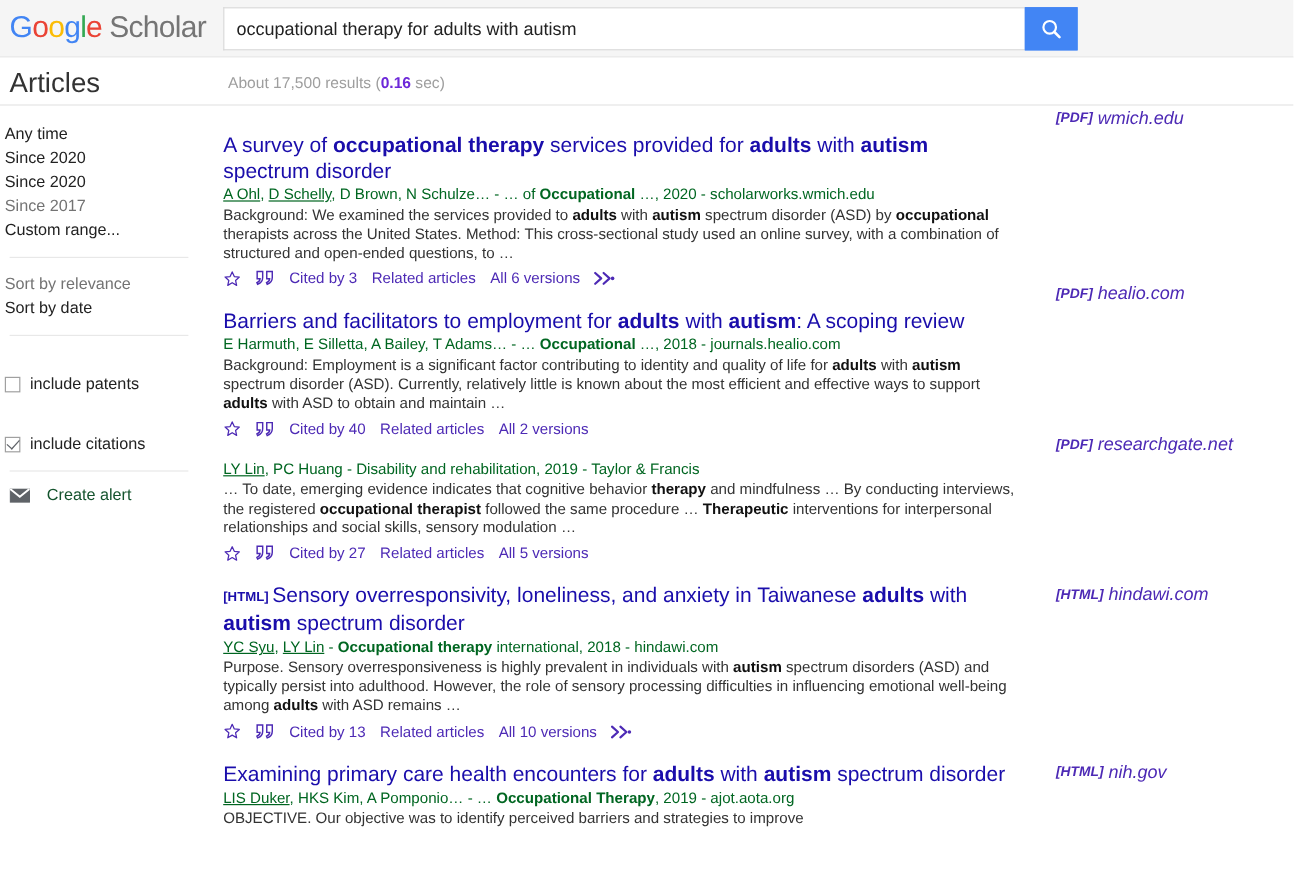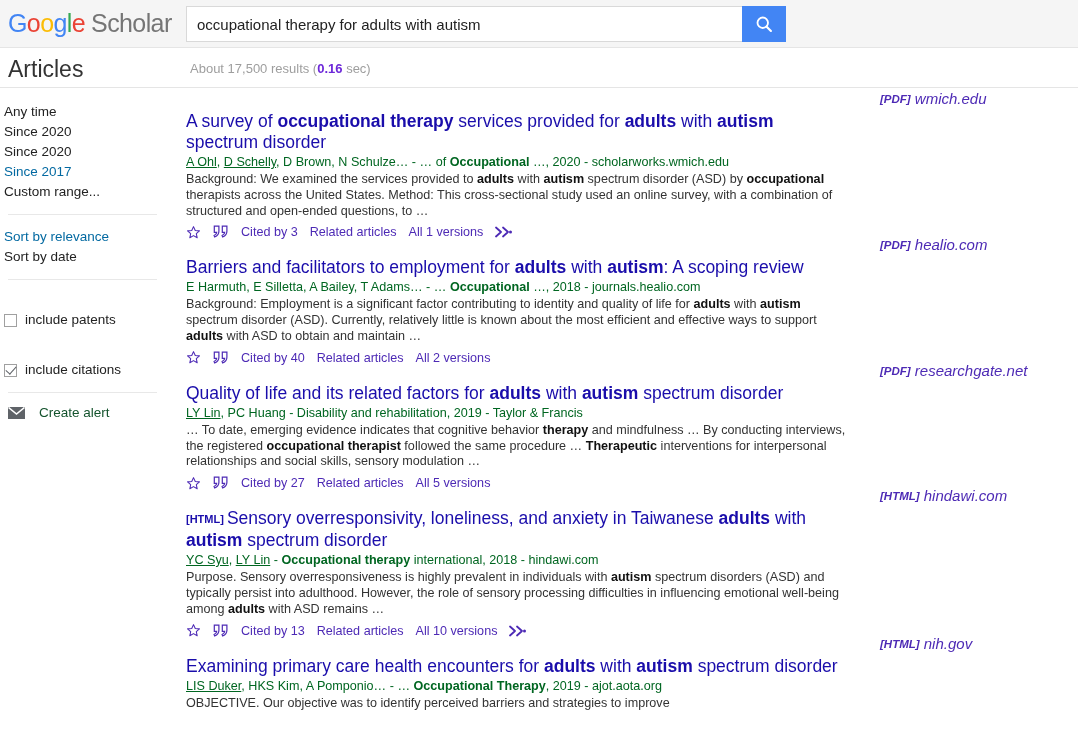--- a/index.html
+++ b/index.html
@@ -29,21 +29,21 @@
   #logo .g1 { color: #4285f4; }
   #logo .g2 { color: #ea4335; }
   #logo .g3 { color: #fbbc05; }
   #logo .g4 { color: #4285f4; }
   #logo .g5 { color: #34a853; }
   #logo .g6 { color: #ea4335; }
   #logo .word2 { color: #757575; font-weight: 400; margin-left: 6px; }
 
   #searchform {
     position: absolute; left: 186px; top: 6px;
-    width: 600px; height: 36px;
+    width: 712px; height: 36px;
     display: flex;
   }
   #search-input {
     flex: 1;
     height: 36px;
     border: 1px solid #d9d9d9;
     border-right: none;
     background: #fff;
     font-size: 15px;
     font-family: "Liberation Sans", sans-serif;
@@ -92,21 +92,21 @@
     font-size: 13.5px;
     color: #222;
   }
   .side-group { padding: 0 4px; }
   .side-item {
     line-height: 20px;
     white-space: nowrap;
     cursor: pointer;
     color: #222;
   }
-  .side-item.active { color: #0369a1; }
+  .side-item.active { color: #737373; }
   .side-sep {
     height: 1px;
     background: #e8e8e8;
     margin: 12px 8px 12px 8px;
   }
   .check-row {
     display: flex; align-items: center;
     line-height: 20px;
     margin-bottom: 3px;
     cursor: pointer;
@@ -296,21 +296,21 @@
             </svg>
           </span>
           <span class="icon-quote">
             <svg width="16" height="14" viewBox="0 0 16 14">
               <path d="M1.3 1.2h4.6v5.1c0 2.6-1.5 4.6-4.2 5.6l-.6-1.4c1.7-.7 2.6-1.8 2.6-3.2H1.3z" fill="none" stroke="#4d2ab5" stroke-width="1.2"></path>
               <path d="M9.3 1.2h4.6v5.1c0 2.6-1.5 4.6-4.2 5.6l-.6-1.4c1.7-.7 2.6-1.8 2.6-3.2H9.3z" fill="none" stroke="#4d2ab5" stroke-width="1.2"></path>
             </svg>
           </span>
           <span class="act">Cited by 3</span>
           <span class="act">Related articles</span>
-          <span class="act">All 1 versions</span>
+          <span class="act">All 6 versions</span>
           <span class="icon-more">
             <svg width="18" height="12" viewBox="0 0 18 12">
               <path d="M1 1.5 L6 6 L1 10.5" fill="none" stroke="#4d2ab5" stroke-width="1.8" stroke-linecap="round" stroke-linejoin="round"></path>
               <path d="M8 1.5 L13 6 L8 10.5" fill="none" stroke="#4d2ab5" stroke-width="1.8" stroke-linecap="round" stroke-linejoin="round"></path>
               <circle cx="15.5" cy="6" r="1.5" fill="#4d2ab5"></circle>
             </svg>
           </span>
         </div>
       </div>
       <div class="result">
@@ -328,21 +328,20 @@
               <path d="M1.3 1.2h4.6v5.1c0 2.6-1.5 4.6-4.2 5.6l-.6-1.4c1.7-.7 2.6-1.8 2.6-3.2H1.3z" fill="none" stroke="#4d2ab5" stroke-width="1.2"></path>
               <path d="M9.3 1.2h4.6v5.1c0 2.6-1.5 4.6-4.2 5.6l-.6-1.4c1.7-.7 2.6-1.8 2.6-3.2H9.3z" fill="none" stroke="#4d2ab5" stroke-width="1.2"></path>
             </svg>
           </span>
           <span class="act">Cited by 40</span>
           <span class="act">Related articles</span>
           <span class="act">All 2 versions</span>
         </div>
       </div>
       <div class="result">
-        <div class="res-title"><span>Quality of life and its related factors for </span><b>adults</b><span> with </span><b>autism</b><span> spectrum disorder</span></div>
         <div class="res-meta"><span class="au">LY Lin</span><span>, PC Huang - Disability and rehabilitation, 2019 - Taylor &amp; Francis</span></div>
         <div class="res-snippet"><span>… To date, emerging evidence indicates that cognitive behavior </span><b>therapy</b><span> and mindfulness … By conducting interviews, the registered </span><b>occupational therapist</b><span> followed the same procedure … </span><b>Therapeutic</b><span> interventions for interpersonal relationships and social skills, sensory modulation …</span></div>
         <div class="res-actions">
           <span class="icon-star">
             <svg width="15" height="15" viewBox="0 0 24 24">
               <path d="M12 2.6l2.8 6.1 6.7.7-5 4.5 1.4 6.6L12 17l-5.9 3.5 1.4-6.6-5-4.5 6.7-.7z" fill="none" stroke="#4d2ab5" stroke-width="1.7" stroke-linejoin="round"></path>
             </svg>
           </span>
           <span class="icon-quote">
             <svg width="16" height="14" viewBox="0 0 16 14">

